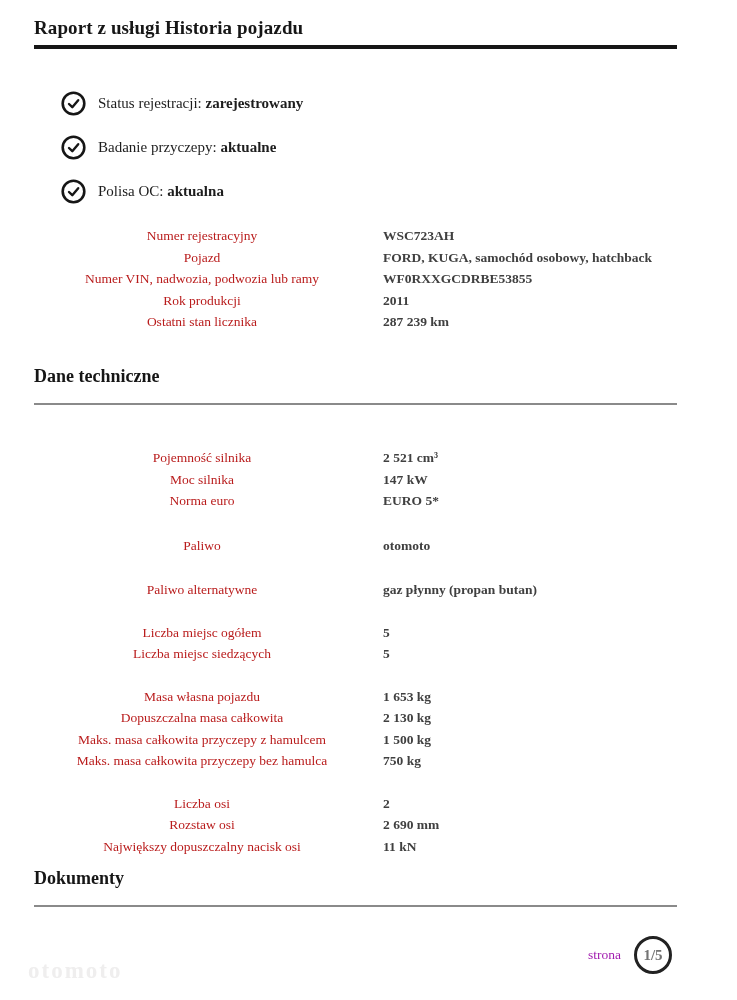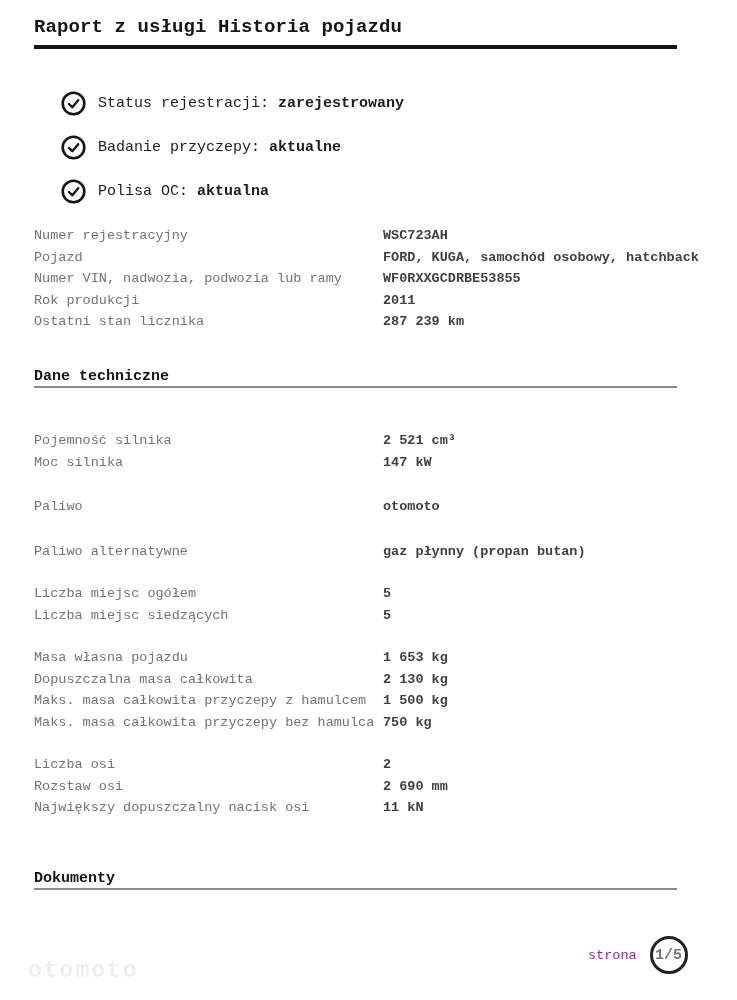--- a/index.html
+++ b/index.html
@@ -1,20 +1,20 @@
 <!DOCTYPE html>
 <html><head>
 <meta charset="utf-8">
 <style>
   html,body{margin:0;padding:0;background:#fff;}
   .page{
     position:relative;
     width:737px;height:1000px;
     background:#ffffff;
-    font-family:Liberation Mono, monospace;
+    font-family:Liberation Serif, serif;
     color:#1a1a1a;
     overflow:hidden;
   }
   
   .report-header{
     position:absolute;left:34px;top:15px;width:643px;
   }
   .report-header h1{
     margin:0;font-size:19px;font-weight:700;line-height:25px;
     letter-spacing:0.1px;color:#161616;
@@ -22,27 +22,27 @@
   }
   
   .checklist{position:absolute;left:61px;top:73px;}
   .check-row{display:flex;align-items:center;height:25px;margin-bottom:19px;margin-top:18px;}
   .check-icon{width:25px;height:25px;flex:0 0 25px;}
   .check-text{margin-left:12px;font-size:15px;color:#1d1d1d;white-space:nowrap;}
   .check-text .v{font-weight:700;}
   
   .kv-block{position:absolute;left:34px;width:643px;}
   .kv-row{display:flex;line-height:21.5px;font-size:13.5px;white-space:nowrap;}
-  .kv-label{width:336px;text-align:left;color:#737373;flex:0 0 336px;}
+  .kv-label{width:336px;text-align:center;color:#b91c1c;flex:0 0 336px;}
   .kv-value{margin-left:13px;font-weight:700;color:#404040;}
   
   .section{position:absolute;left:34px;width:643px;}
   .section h2{
-    margin:0;font-size:15px;font-weight:700;line-height:19px;color:#161616;
-    padding-bottom:0;border-bottom:2px solid #8a8a8a;
+    margin:0;font-size:18px;font-weight:700;line-height:19px;color:#161616;
+    padding-bottom:17px;border-bottom:2px solid #8a8a8a;
   }
   .kv-group{margin-top:21px;}
   .kv-group.first{margin-top:42px;}
   .kv-group.fuel{margin-top:23px;}
   
   .page-indicator{
     position:absolute;left:588px;top:936px;
     display:flex;align-items:center;gap:13px;
   }
   .page-label{font-size:13.5px;color:#a21caf;}
@@ -119,20 +119,24 @@
 
     <div class="kv-group first">
       <div class="kv-row">
         <span class="kv-label">Pojemność silnika</span>
         <span class="kv-value">2 521 cm³</span>
       </div>
       <div class="kv-row">
         <span class="kv-label">Moc silnika</span>
         <span class="kv-value">147 kW</span>
       </div>
+      <div class="kv-row">
+        <span class="kv-label">Norma euro</span>
+        <span class="kv-value">EURO 5*</span>
+      </div>
     </div>
 
     <div class="kv-group fuel">
       <div class="kv-row">
         <span class="kv-label">Paliwo</span>
         <span class="kv-value">otomoto</span>
       </div>
     </div>
 
     <div class="kv-group fuel">

